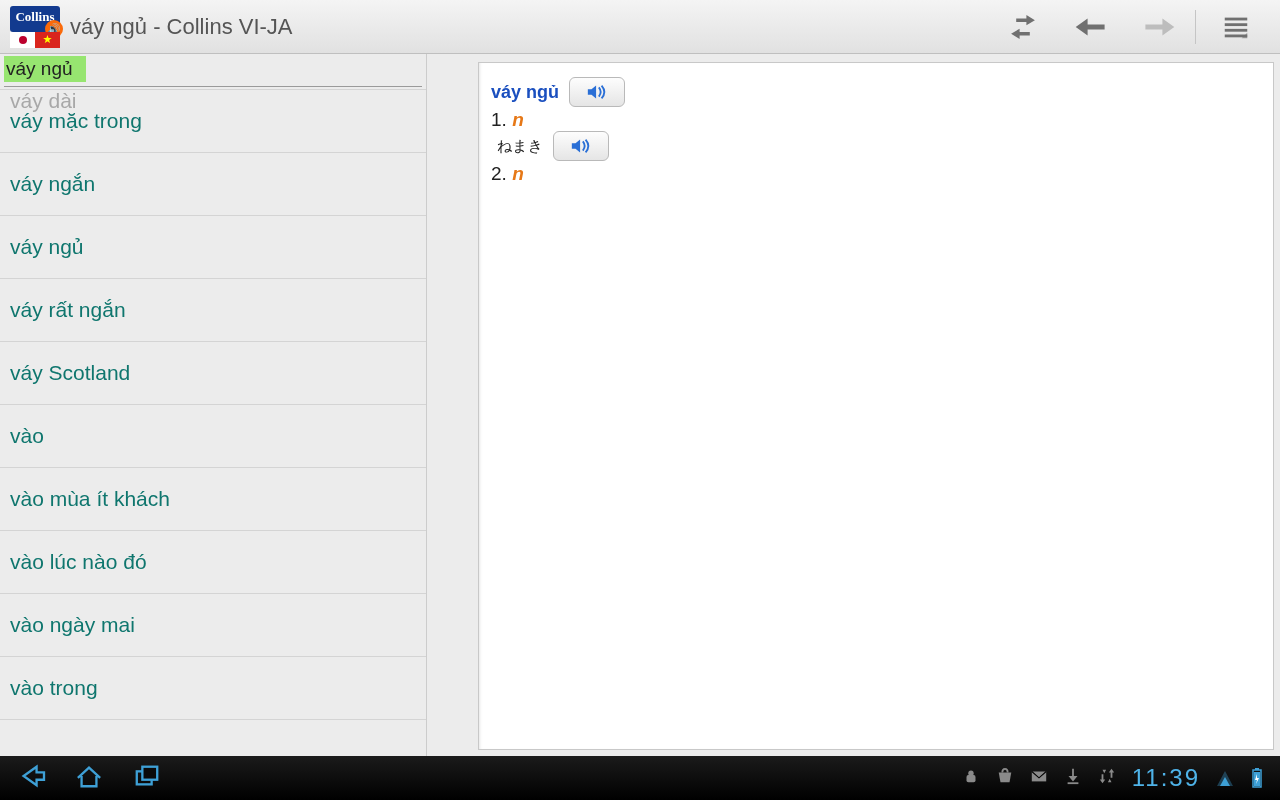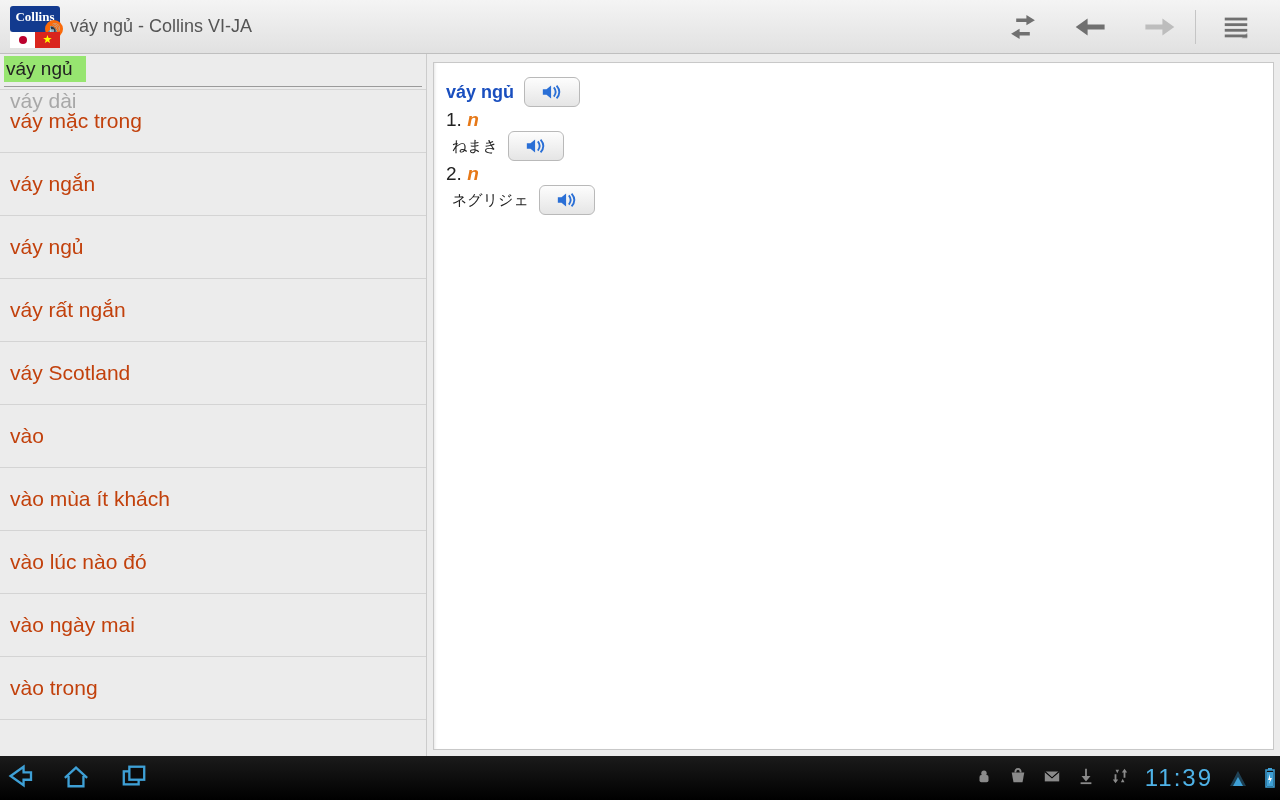--- a/index.html
+++ b/index.html
@@ -32,45 +32,45 @@
   }
   .flag-jp, .flag-vn { flex:1; height:16px; position:relative; }
   .flag-jp { background:#fff; }
   .flag-jp::after { content:""; position:absolute; width:8px; height:8px; background:#bc002d; border-radius:50%; left:50%; top:50%; transform:translate(-50%,-50%); }
   .flag-vn { background:#da251d; }
   .flag-vn::after { content:"★"; color:#ff0; position:absolute; left:50%; top:50%; transform:translate(-50%,-52%); font-size:11px; }
   .app-logo .speaker-overlay{
     position:absolute; right:-3px; top:14px; width:18px; height:18px;
     background:#fa6a0a; border-radius:50%; color:#fff; font-size:11px; text-align:center; line-height:18px;
   }
-  .app-title { font-size: 18px; color: #555; flex: 0 0 auto; }
+  .app-title { font-size: 22px; color: #555; flex: 0 0 auto; }
   .header-spacer { flex: 1; }
   .hicon {
     width: 48px; height: 40px; display:flex; align-items:center; justify-content:center;
     margin: 0 10px; color: #707070; cursor: pointer;
   }
   .hicon.disabled { color: #bdbdbd; cursor: default; }
   .hicon svg { width: 34px; height: 30px; }
   .hsep { width:1px; height:34px; background:#c5c5c5; margin: 0 6px 0 2px; }
 
   
-  .content { flex:1; display:flex; background:#ececec; min-height:0; }
+  .content { flex:1; display:flex; background:#ececec; min-height:0;gap:45px; }
   .left-pane {
     width: 427px; display:flex; flex-direction:column; background:#ececec; border-right:1px solid #ccc;
   }
   .search-row { padding: 2px 4px 0 4px; height: 32px; }
   .search-input {
     font-size: 19px; background: #97e570; border: none; outline: none;
     padding: 2px 2px; color:#222; width: auto;
   }
   .search-underline { height:1px; background:#9a9a9a; margin: 0 4px 0 4px; }
   .word-list { flex:1; overflow:hidden; }
   .word-item {
     height:63px; padding:0 10px; display:flex; align-items:center;
-    font-size:21px; color:#c2410c; border-bottom:1px solid #d4d4d4; background:#ececec;
+    font-size:21px; color:#0f766e; border-bottom:1px solid #d4d4d4; background:#ececec;
   }
   .word-item.first-cut { height:30px; align-items:flex-start; margin-top:-30px; padding-top:32px; color:#a8a8a8; }
 
   .right-pane {
     flex:1; margin: 8px 6px 6px 6px; background:#fff; border:1px solid #c8c8c8;
     padding: 14px 12px; font-size:16px; color:#222;
     box-shadow: inset 3px 0 3px -2px rgba(0,0,0,0.1);
   }
   .headword-row { display:flex; align-items:center; gap:6px; }
   .headword { color:#1a4fbf; font-weight:bold; font-size:18px; }
@@ -81,21 +81,21 @@
   }
   .audio-btn svg { width:22px; height:20px; }
   .sense-line { margin-top:2px; font-size:19px; }
   .sense-n { color:#e67817; font-style:italic; font-weight:bold; }
   .trans-row { display:flex; align-items:center; gap:6px; margin-top:0; padding-left:6px; }
   .trans-text { font-size:15px; }
 
   
   .sysbar {
     height:44px; background:linear-gradient(#1b1b1b,#000); display:flex; align-items:center;
-    color:#3ea0d6; padding:0 3px;
+    color:#3ea0d6; padding:0 16px;
   }
   .sysbar .left { display:flex; gap:28px; align-items:center; }
   .sysbar .right { margin-left:auto; display:flex; align-items:center; gap:16px; color:#3ea0d6; }
   .sysicon svg { width:30px; height:26px; }
   .clock { font-size:24px; letter-spacing:2px; font-family: "Arial", sans-serif; color:#4fb3e8; }
   .tiny svg { width:18px; height:18px; }
   .tiny { color:#8a8a8a; }
   .batt { display:flex; align-items:center; gap:4px; }
 </style>
 </head>
@@ -186,30 +186,20 @@
             <path fill="#2a6fd6" d="M2 7 L6 7 L11 3 L11 17 L6 13 L2 13 Z"></path>
             <path fill="none" stroke="#2a6fd6" stroke-width="2" d="M14 5 Q18 10 14 15"></path>
             <path fill="none" stroke="#2a6fd6" stroke-width="2" d="M17 3 Q23 10 17 17"></path>
           </svg>
         </span>
       </div>
       <div class="sense-line">
         <span>2.</span>
         <span class="sense-n">n</span>
       </div>
-      <div class="trans-row">
-        <span class="trans-text">ネグリジェ</span>
-        <span class="audio-btn">
-          <svg viewBox="0 0 24 20">
-            <path fill="#2a6fd6" d="M2 7 L6 7 L11 3 L11 17 L6 13 L2 13 Z"></path>
-            <path fill="none" stroke="#2a6fd6" stroke-width="2" d="M14 5 Q18 10 14 15"></path>
-            <path fill="none" stroke="#2a6fd6" stroke-width="2" d="M17 3 Q23 10 17 17"></path>
-          </svg>
-        </span>
-      </div>
     </div>
   </div>
 
   <div class="sysbar">
     <div class="left">
       <span class="sysicon">
         <svg viewBox="0 0 32 28">
           <path fill="none" stroke="#3ea0d6" stroke-width="2.5" d="M22 4 L8 14 L22 24 L22 18 L30 18 L30 10 L22 10 Z"></path>
         </svg>
       </span>

